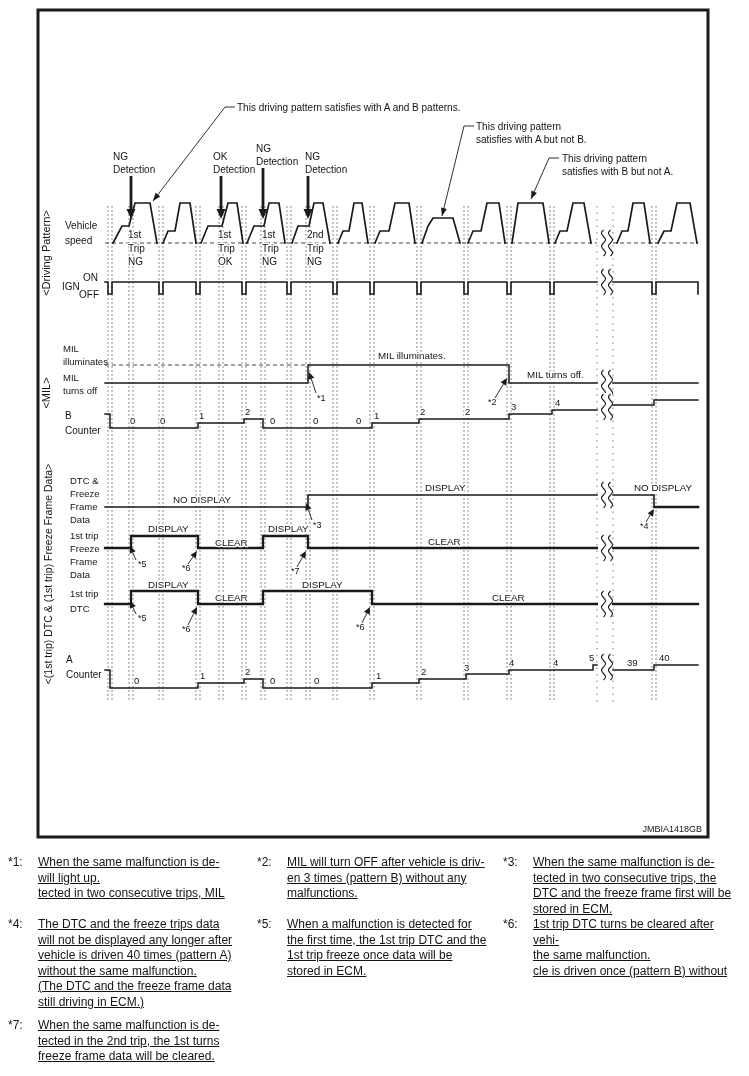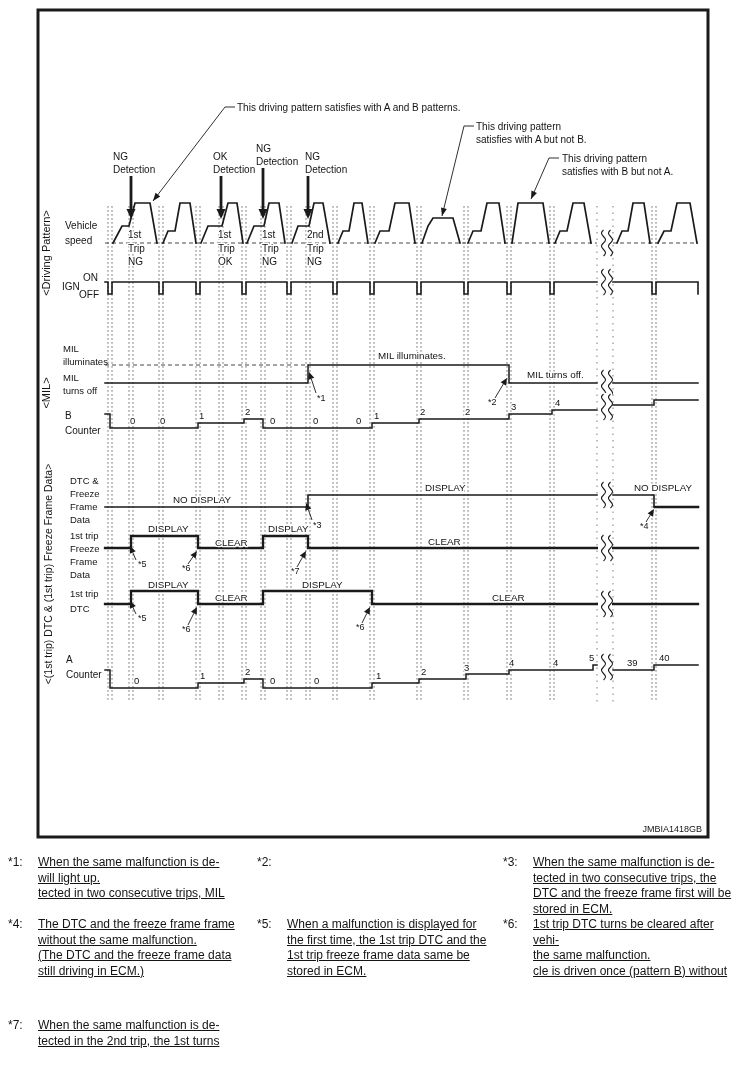--- a/index.html
+++ b/index.html
@@ -341,57 +341,65 @@
       <div class="fn" style="left: 8px; top: 855px;">
         <span class="id">*1:</span>
         <div class="tx">
           <div>When the same malfunction is de-</div>
           <div>will light up.</div>
           <div>tected in two consecutive trips, MIL</div>
         </div>
       </div>
       <div class="fn" style="left: 257px; top: 855px;">
         <span class="id">*2:</span>
+        <div class="tx">
+          <div>MIL will turn OFF after vehicle is driv-</div>
+          <div>en 3 times (pattern B) without any</div>
+          <div>malfunctions.</div>
+        </div>
       </div>
       <div class="fn" style="left: 503px; top: 855px;">
         <span class="id">*3:</span>
         <div class="tx">
           <div>When the same malfunction is de-</div>
           <div>tected in two consecutive trips, the</div>
           <div>DTC and the freeze frame first will be</div>
           <div>stored in ECM.</div>
         </div>
       </div>
       <div class="fn" style="left: 8px; top: 917px;">
         <span class="id">*4:</span>
         <div class="tx">
-          <div>The DTC and the freeze frame frame</div>
+          <div>The DTC and the freeze trips data</div>
+          <div>will not be displayed any longer after</div>
+          <div>vehicle is driven 40 times (pattern A)</div>
           <div>without the same malfunction.</div>
           <div>(The DTC and the freeze frame data</div>
           <div>still driving in ECM.)</div>
         </div>
       </div>
       <div class="fn" style="left: 257px; top: 917px;">
         <span class="id">*5:</span>
         <div class="tx">
-          <div>When a malfunction is displayed for</div>
+          <div>When a malfunction is detected for</div>
           <div>the first time, the 1st trip DTC and the</div>
-          <div>1st trip freeze frame data same be</div>
+          <div>1st trip freeze once data will be</div>
           <div>stored in ECM.</div>
         </div>
       </div>
       <div class="fn" style="left: 503px; top: 917px;">
         <span class="id">*6:</span>
         <div class="tx">
           <div>1st trip DTC turns be cleared after vehi-</div>
           <div>the same malfunction.</div>
           <div>cle is driven once (pattern B) without</div>
         </div>
       </div>
       <div class="fn" style="left: 8px; top: 1018px;">
         <span class="id">*7:</span>
         <div class="tx">
           <div>When the same malfunction is de-</div>
           <div>tected in the 2nd trip, the 1st turns</div>
+          <div>freeze frame data will be cleared.</div>
         </div>
       </div>
     </div>
 </div>
 
 </body></html>

